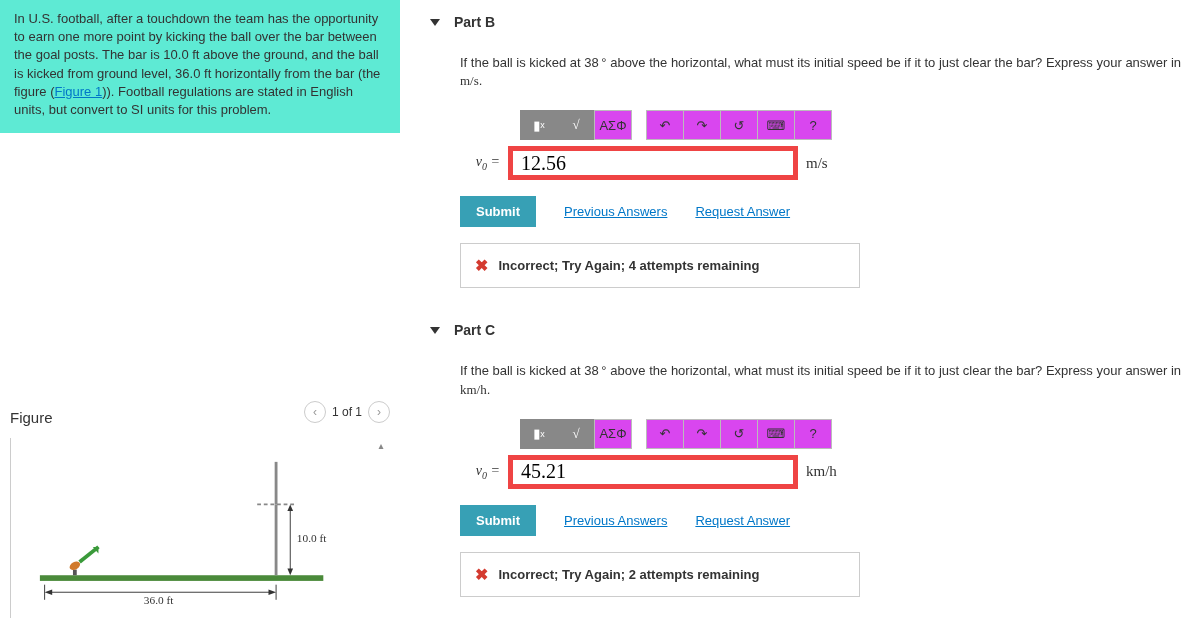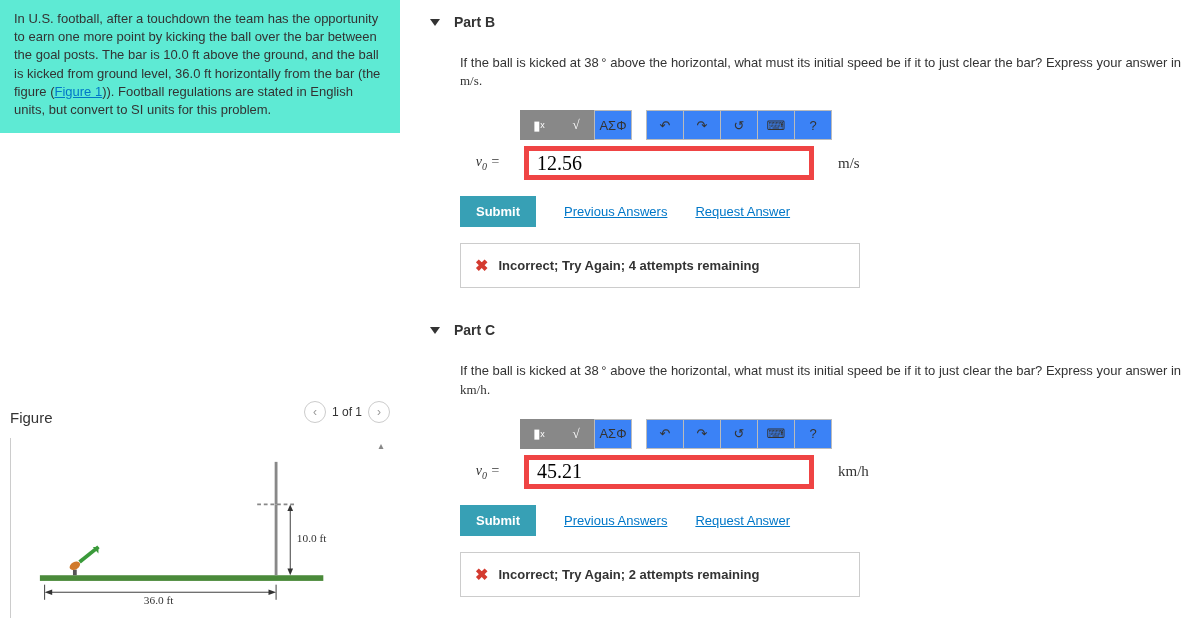--- a/index.html
+++ b/index.html
@@ -100,32 +100,32 @@
   .unit-math { font-family: 'Times New Roman', serif; }
   .toolbar {
     display: flex;
     gap: 0;
     margin-left: 60px;
     margin-bottom: 4px;
   }
   .tool {
     width: 38px; height: 30px;
     border: 1px solid #bbb;
-    background: #3b82f6;
+    background: #d946ef;
     display: flex; align-items: center; justify-content: center;
     font-size: 13px;
     cursor: pointer;
   }
   .tool + .tool { margin-left: -1px; }
   .tool.dark { background: #888; color: #fff; border-color: #888; }
   .tool-spacer { width: 14px; }
   .answer-row {
     display: flex;
     align-items: center;
-    gap: 24px;
+    gap: 8px;
     margin: 6px 0 16px 0;
   }
   .var-label {
     font-family: 'Times New Roman', serif;
     font-style: italic;
     font-size: 14px;
     min-width: 40px;
     text-align: right;
   }
   .var-label sub { font-size: 10px; }

